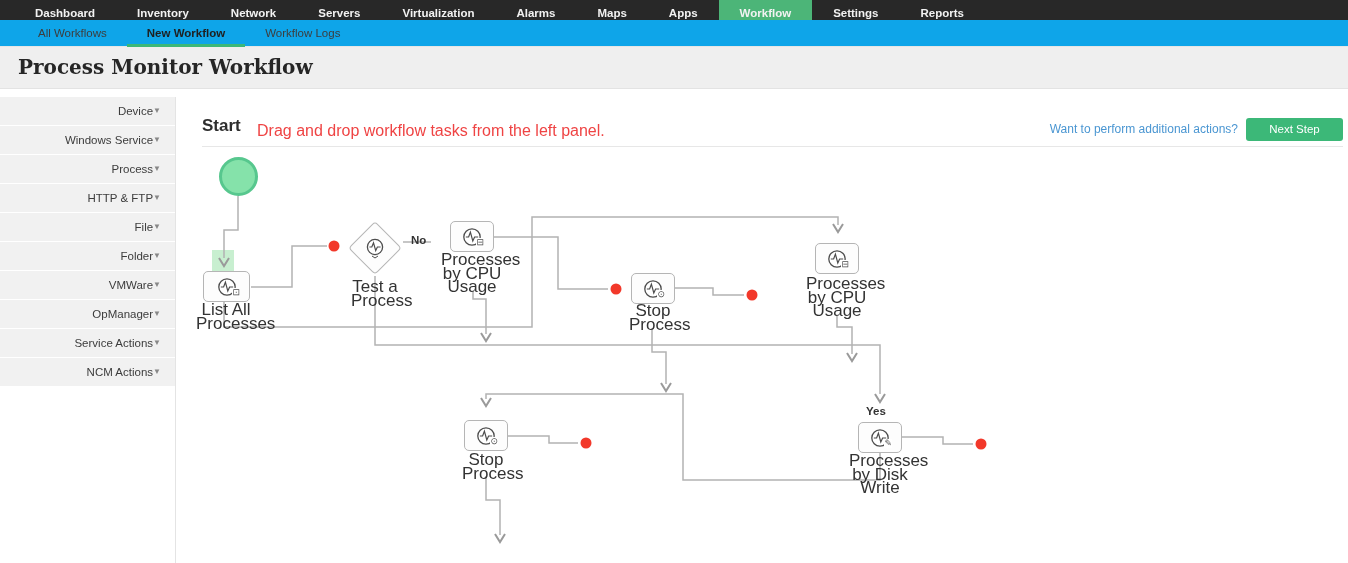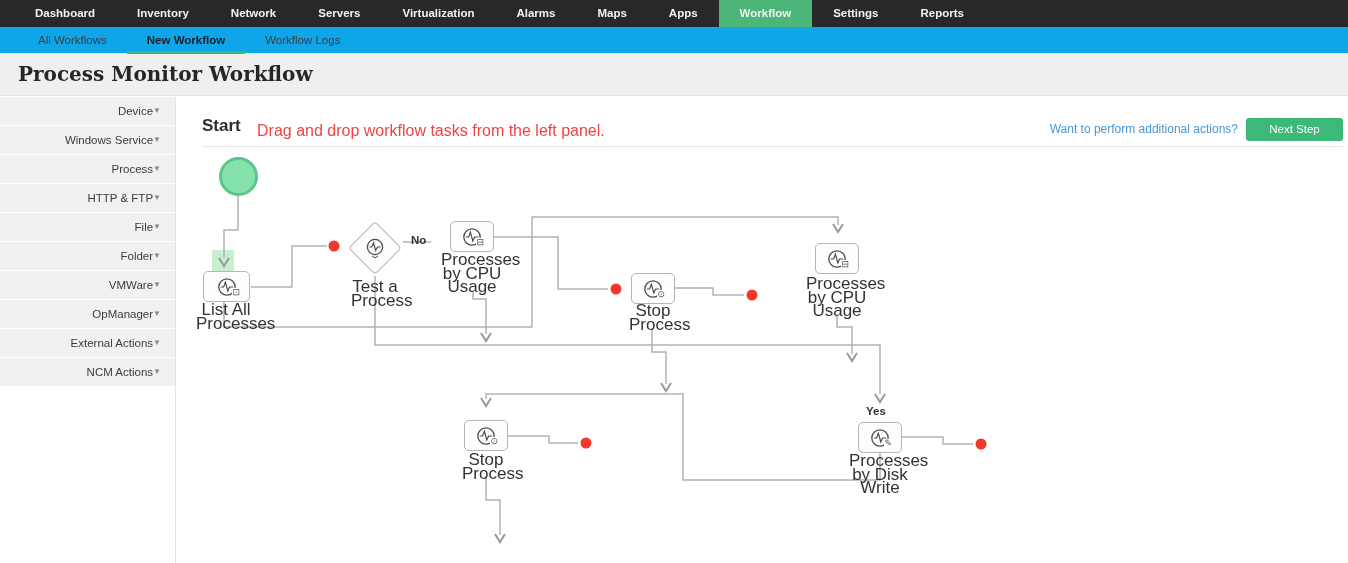--- a/index.html
+++ b/index.html
@@ -1,21 +1,21 @@
 <!DOCTYPE html>
 <html><head>
 <meta charset="utf-8">
 <style>
   * { margin:0; padding:0; box-sizing:border-box; }
   html,body { width:1348px; height:563px; overflow:hidden; background:#fff;
               font-family:"Liberation Sans", sans-serif; }
   .app { position:relative; width:1348px; height:563px; }
 
   
-  .topnav { display:flex; height:27px; background:#282828; align-items:stretch; padding-left:14px; }
+  .topnav { display:flex; height:20px; background:#282828; align-items:stretch; padding-left:14px; }
   .topnav .nav-item { color:#f2f2f2; font-size:11.5px; font-weight:bold; line-height:27px;
                       padding:0 21px; cursor:pointer; white-space:nowrap; }
   .topnav .nav-item.active { background:#4cb578; }
 
   
   .subtabs { display:flex; height:27px; background:#0ea5e9; border-bottom:1px solid #e6e6e6; padding-left:18px; }
   .subtab { position:relative; font-size:11.5px; color:#3d3d3d; line-height:26px; padding:0 20px; cursor:pointer; white-space:nowrap; }
   .subtab.active { color:#1f1f1f; font-weight:bold; }
   .subtab.active:after { content:""; position:absolute; left:0; right:0; bottom:-1px; height:3px; background:#3cb878; }
 
@@ -118,21 +118,21 @@
       </div>
     <div class="side-item">
         <span>VMWare</span>
         <span class="caret">▼</span>
       </div>
     <div class="side-item">
         <span>OpManager</span>
         <span class="caret">▼</span>
       </div>
     <div class="side-item">
-        <span>External Actions</span>
+        <span>Service Actions</span>
         <span class="caret">▼</span>
       </div>
     <div class="side-item">
         <span>NCM Actions</span>
         <span class="caret">▼</span>
       </div>
   </div>
 
   <div class="start-heading">Start</div>
   <div class="hint">Drag and drop workflow tasks from the left panel.</div>

